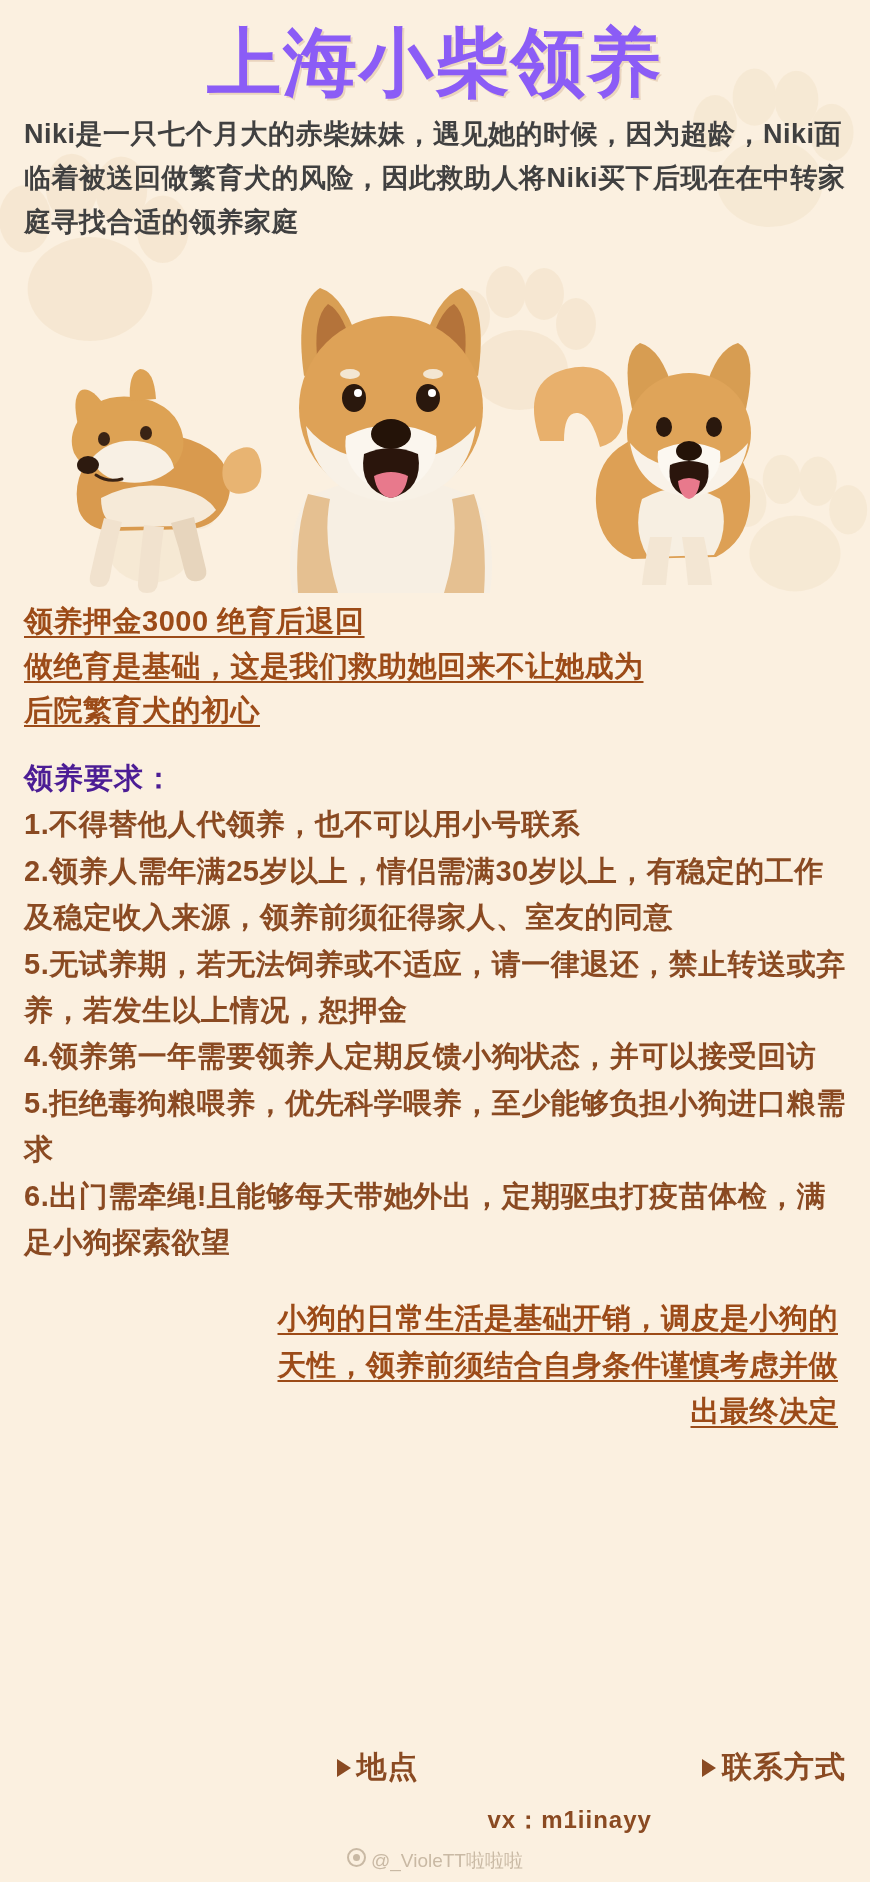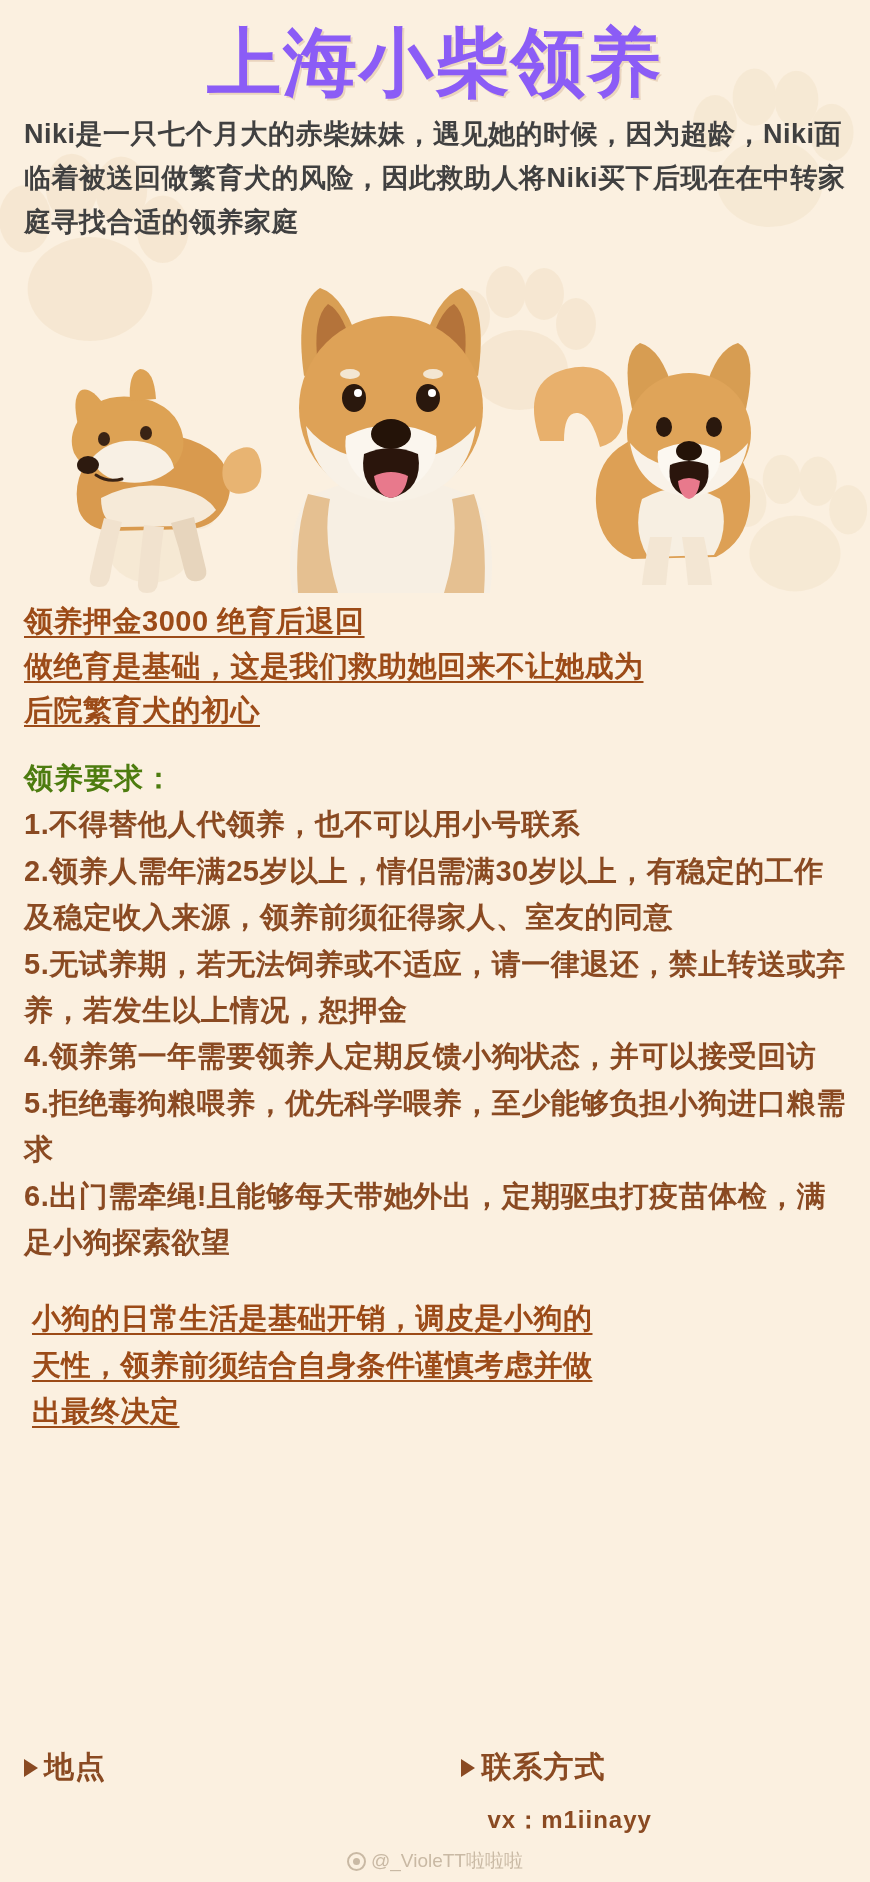--- a/index.html
+++ b/index.html
@@ -71,35 +71,35 @@
     color: #9c4b18;
     line-height: 1.55;
     letter-spacing: 0.5px;
     text-decoration: underline;
     text-underline-offset: 5px;
     text-decoration-thickness: 2px;
   }
   .section-head {
     font-size: 29px;
     font-weight: bold;
-    color: #4d7c0f;
+    color: #4c1d95;
     margin: 26px 6px 2px 6px;
     letter-spacing: 1px;
   }
   .req-item {
     font-size: 29px;
     font-weight: bold;
     color: #8a4a22;
     line-height: 1.6;
     letter-spacing: 0.5px;
     margin: 0 6px;
   }
   .closing {
     margin: 30px 14px 16px 14px;
-    text-align: left;
+    text-align: right;
   }
   .closing-line {
     font-size: 29px;
     font-weight: bold;
     color: #9c4b18;
     line-height: 1.6;
     letter-spacing: 0.5px;
     text-decoration: underline;
     text-underline-offset: 5px;
     text-decoration-thickness: 2px;
@@ -119,20 +119,21 @@
   .footer-col { width: 48%; }
   .footer-col.right { padding-left: 10px; }
   .footer-head {
     font-size: 30px;
     font-weight: bold;
     color: #8a4a22;
     letter-spacing: 1px;
     display: flex;
     align-items: center;
     gap: 6px;
+    justify-content: flex-end;
   }
   .tri {
     display: inline-block;
     width: 0; height: 0;
     border-left: 14px solid #8a4a22;
     border-top: 9px solid transparent;
     border-bottom: 9px solid transparent;
   }
   .footer-val {
     font-size: 24px;
@@ -145,21 +146,20 @@
   .watermark {
     position: absolute;
     left: 0; right: 0;
     bottom: 8px;
     text-align: center;
     font-size: 19px;
     color: #c9b9a4;
     z-index: 4;
     display: flex;
     justify-content: center;
-    align-items: center;
     gap: 5px;
   }
   .wb-eye {
     display: inline-block;
     width: 19px; height: 19px;
     border-radius: 50%;
     border: 2px solid #c9b9a4;
     position: relative;
   }
   .wb-eye::after {

